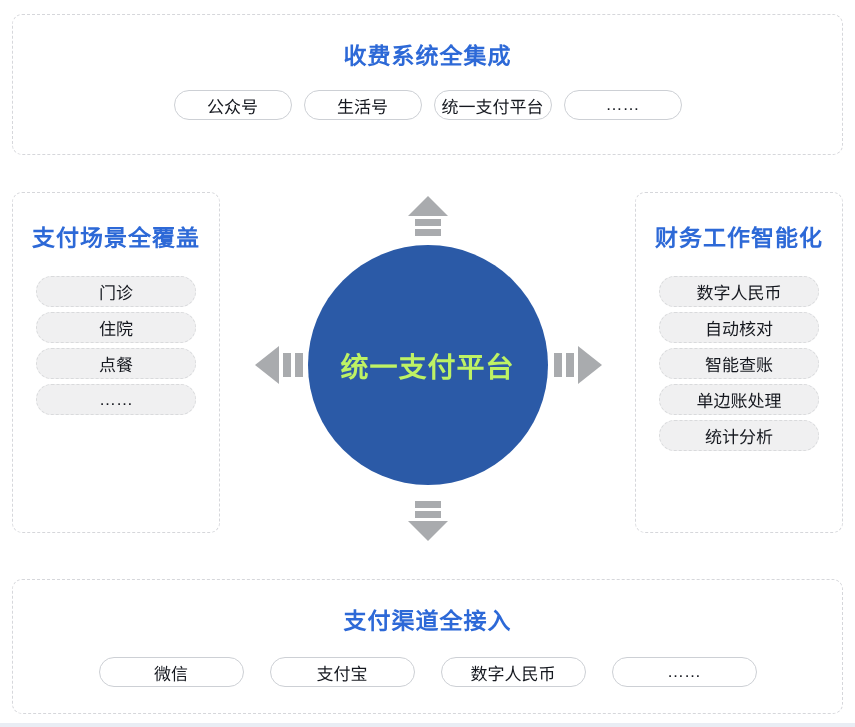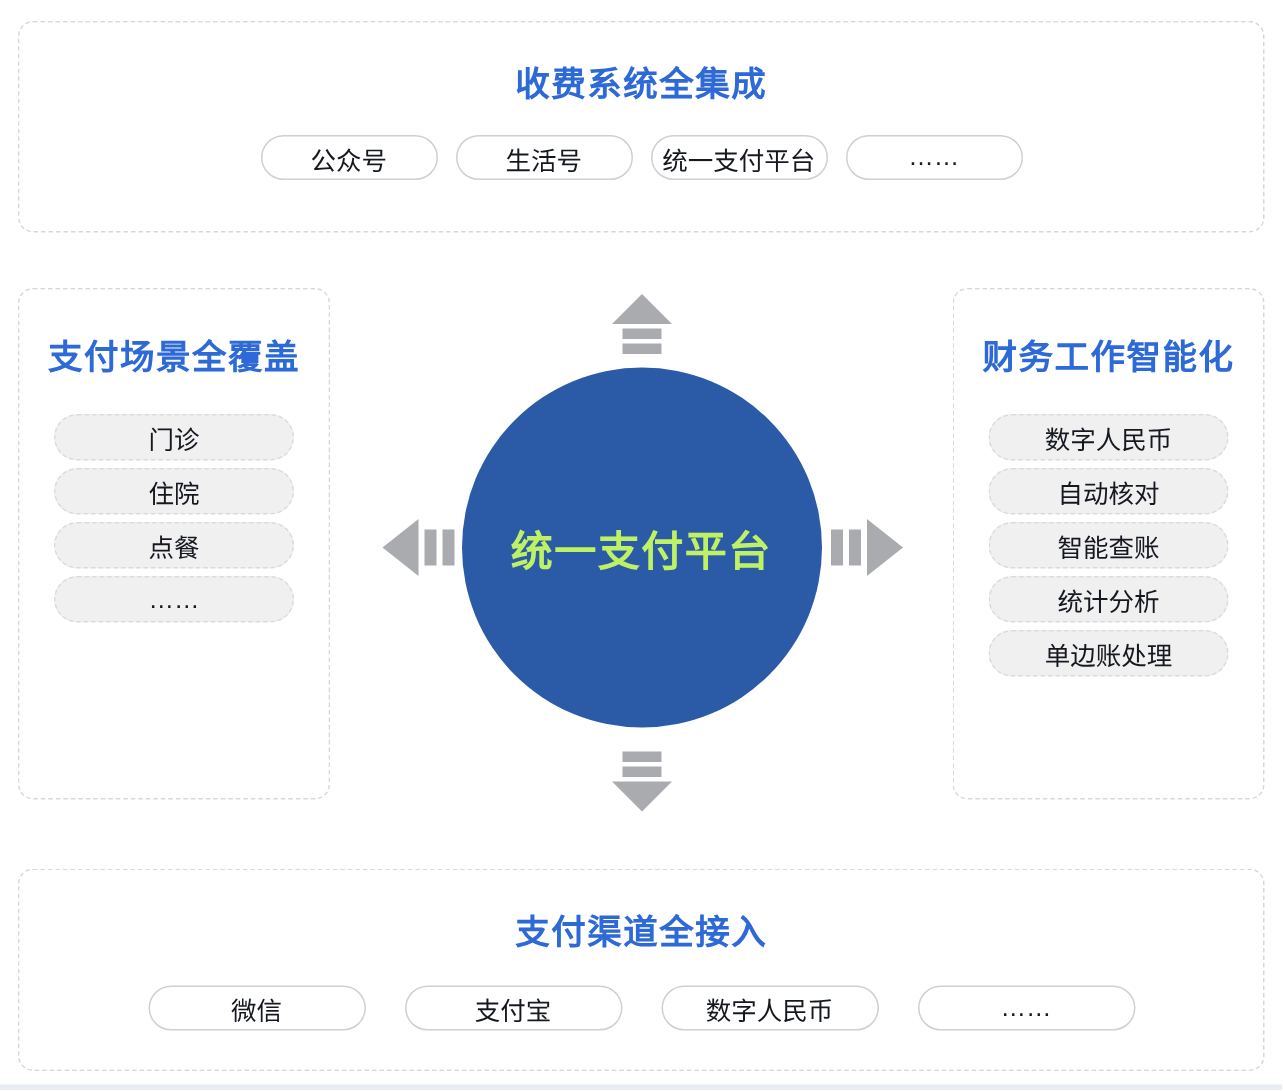--- a/index.html
+++ b/index.html
@@ -225,22 +225,22 @@
         <div class="tri-down"></div>
       </div>
     </div>
 
     <section class="box side-box">
       <h2 class="section-title">财务工作智能化</h2>
       <div class="pill-col">
           <div class="pill pill-gray">数字人民币</div>
           <div class="pill pill-gray">自动核对</div>
           <div class="pill pill-gray">智能查账</div>
+          <div class="pill pill-gray">单边账处理</div>
           <div class="pill pill-gray">统计分析</div>
-          <div class="pill pill-gray">单边账处理</div>
         </div>
     </section>
 
   </div>
 
   <section class="box bottom-box">
     <h2 class="section-title">支付渠道全接入</h2>
     <div class="pill-row">
         <div class="pill pill-solid">微信</div>
         <div class="pill pill-solid">支付宝</div>

